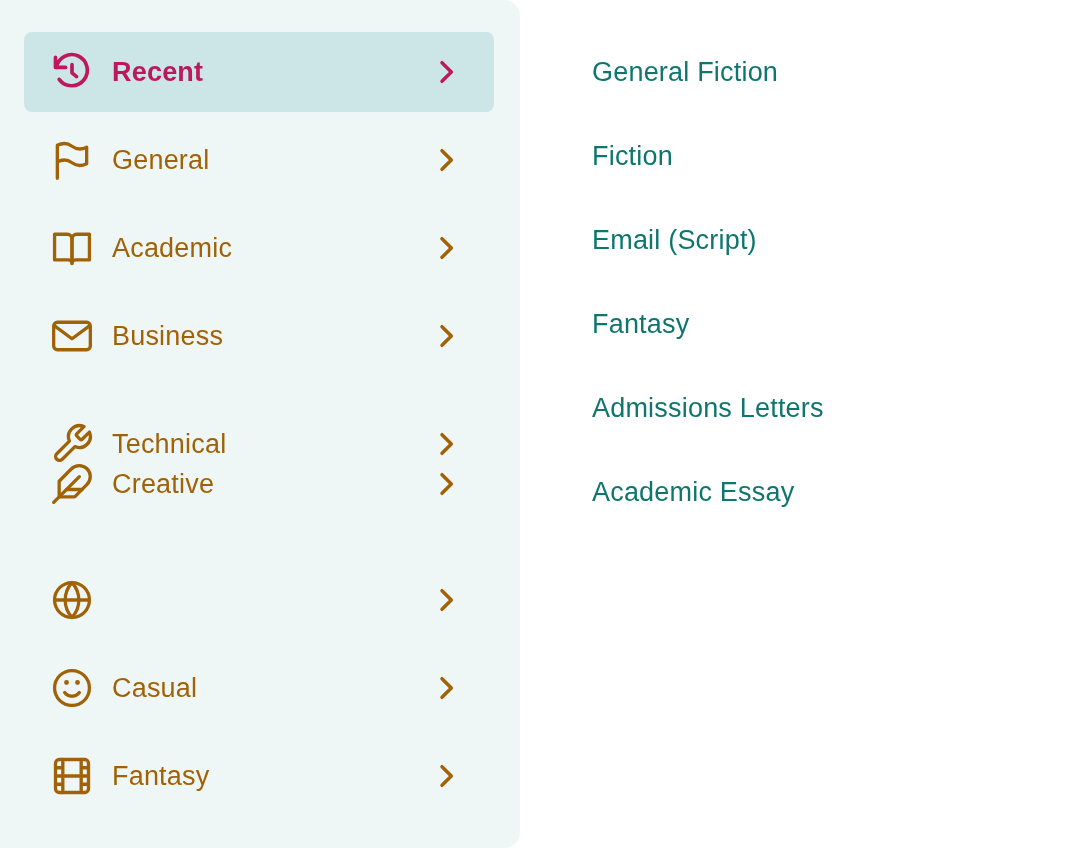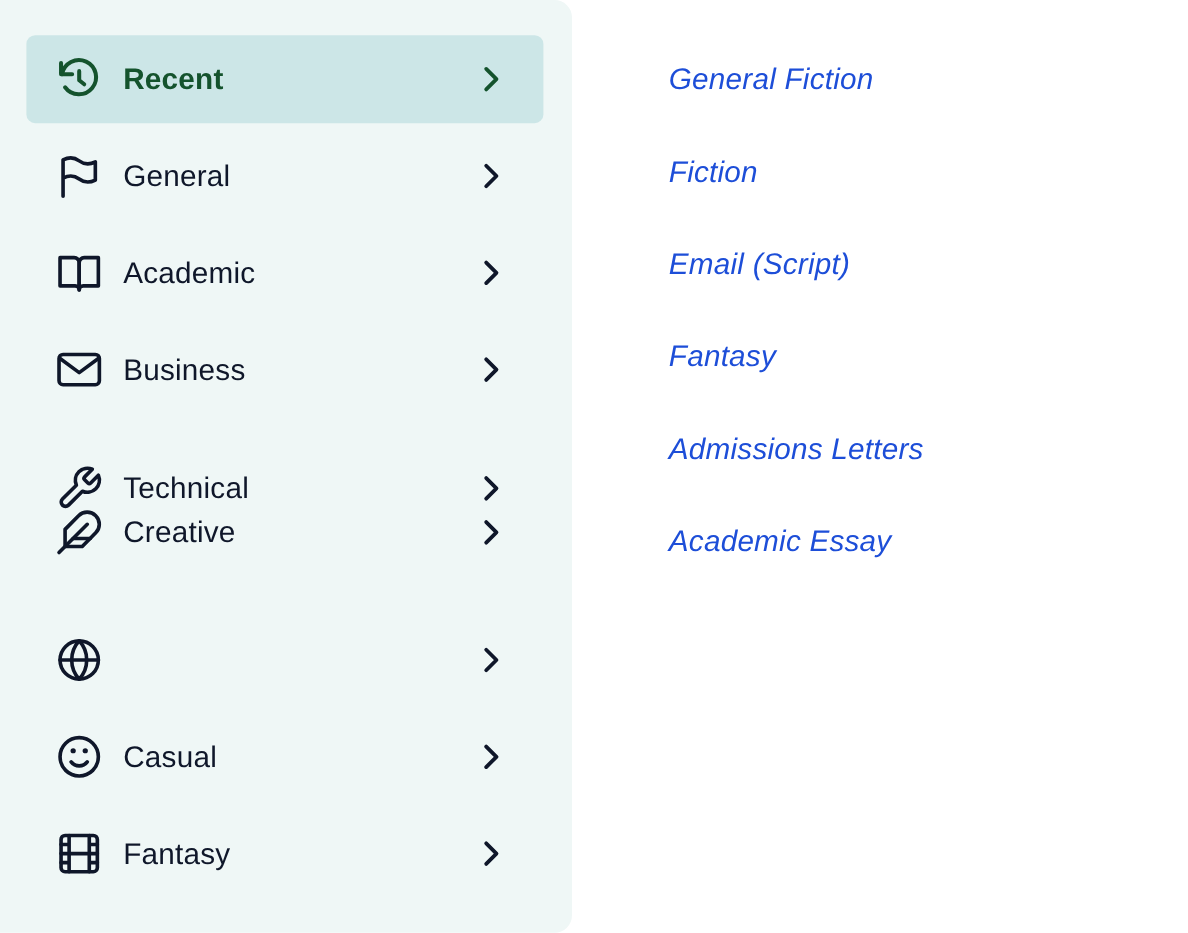--- a/index.html
+++ b/index.html
@@ -7,32 +7,32 @@
     width: 1080px; height: 848px; background: #ffffff; position: relative; overflow: hidden;
     font-family: "Liberation Sans", "DejaVu Sans", sans-serif;
   }
   .panel {
     position: absolute; left: 0; top: 0; width: 520px; height: 848px;
     background: #eff7f6; border-radius: 0 16px 16px 0;
   }
   .cat {
     position: absolute; left: 24px; width: 470px; height: 80px;
     border-radius: 8px; box-sizing: border-box; cursor: pointer;
-    display: flex; align-items: center; color: #0f172a;
+    display: flex; align-items: center; color: #a16207;
   }
-  .cat.active { background: #cce6e7; color: #14532d; }
+  .cat.active { background: #cce6e7; color: #be185d; }
   .cat .icon { position: absolute; left: 26px; top: 18px; width: 44px; height: 44px; }
   .cat .icon svg { width: 44px; height: 44px; display: block; }
   .cat .label { position: absolute; left: 88px; top: 0; line-height: 80px; font-size: 27px; letter-spacing: 0.2px; }
   .cat.active .label { font-weight: 600; }
   .cat .chev { position: absolute; left: 406px; top: 24px; width: 32px; height: 32px; }
   .cat .chev svg { width: 32px; height: 32px; display: block; }
   .sub {
-    position: absolute; left: 608px; height: 40px; line-height: 40px;
-    font-size: 27px; color: #1d4ed8; cursor: pointer; white-space: nowrap; letter-spacing: 0.2px; font-style: italic;
+    position: absolute; left: 592px; height: 40px; line-height: 40px;
+    font-size: 27px; color: #0f766e; cursor: pointer; white-space: nowrap; letter-spacing: 0.2px;
   }
 </style>
 </head>
 <body>
 
 <div class="panel">
 
   <div class="cat active" style="top:32px">
     <span class="icon">
       <svg viewBox="0 0 24 24" fill="none" stroke="currentColor" stroke-width="2" stroke-linecap="round" stroke-linejoin="round">

